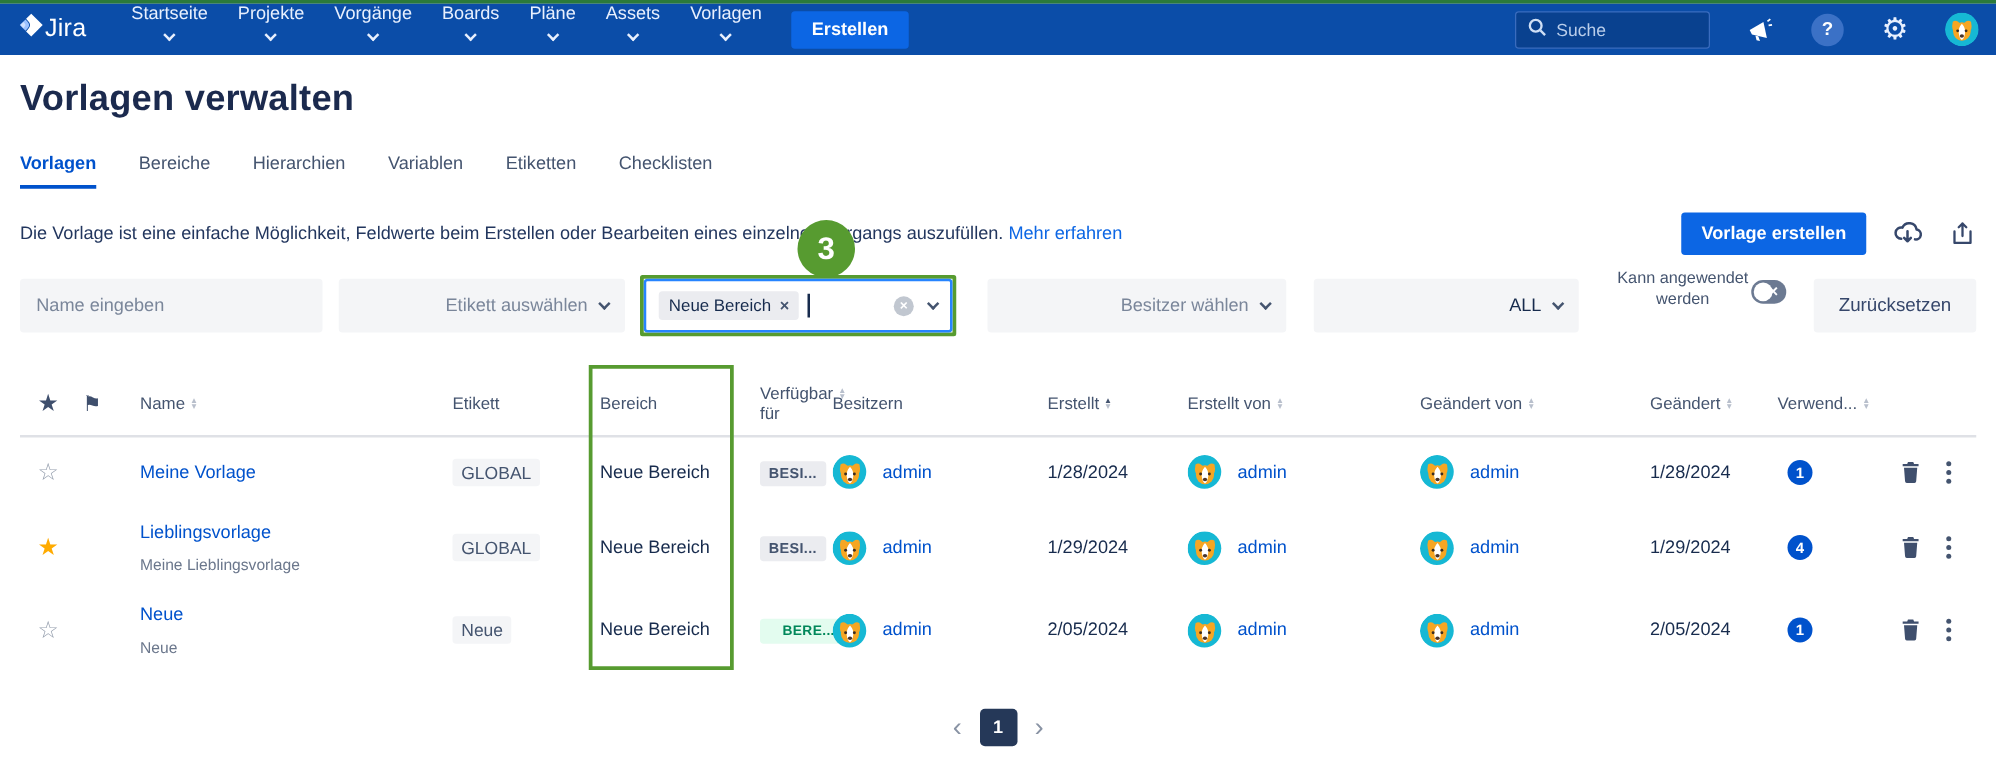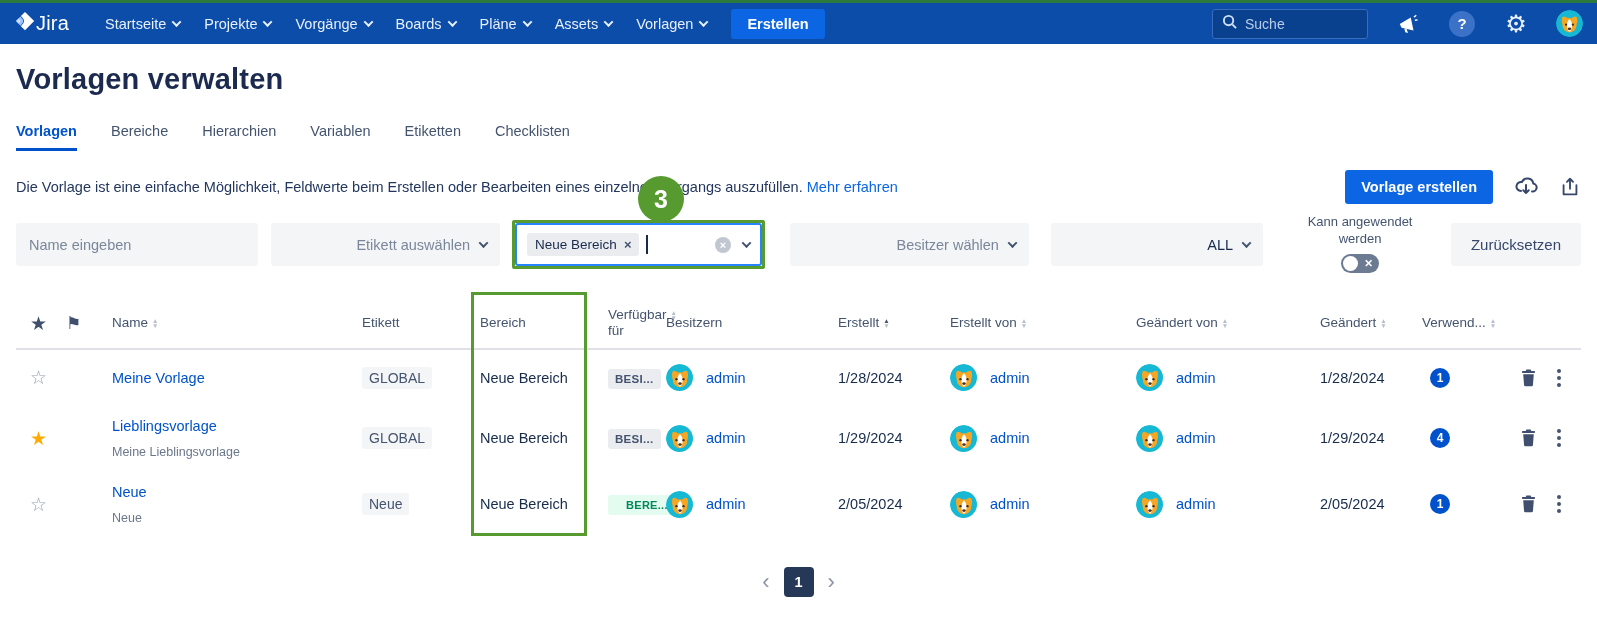--- a/index.html
+++ b/index.html
@@ -6,21 +6,21 @@
   body { font-family:"Liberation Sans", sans-serif; background:#fff; }
   .screen { position:relative; width:1597px; height:621px; background:#fff; overflow:hidden; }
 
   
   .topline { height:3px; background:#2B7A3B; }
 
   
   .navbar { height:41px; background:#0B4DA8; display:flex; align-items:center; padding:0 14px; color:#fff; }
   .brand { display:flex; align-items:center; margin-right:24px; }
   .brand-name { font-size:20px; font-weight:500; color:#fff; letter-spacing:.2px; }
-  .nav-item { display:flex; align-items:center; gap:7px; color:#E8F0FE; font-size:14.5px; padding:0 12px; height:100%; cursor:pointer; }
+  .nav-item { display:flex; align-items:center; gap:7px; color:#E8F0FE; font-size:14.5px; padding:0 12px; height:100%; cursor:pointer;flex-direction:column; }
   .chev { width:7px; height:7px; border-right:2px solid currentColor; border-bottom:2px solid currentColor; transform:rotate(45deg) translate(-1px,-1px); display:inline-block; }
   .create-btn { background:#0C66E4; color:#fff; font-size:14.5px; font-weight:700; border:none; border-radius:3px; padding:7px 16px; margin-left:12px; cursor:pointer; }
   .nav-right { margin-left:auto; display:flex; align-items:center; gap:26px; }
   .nav-search { display:flex; align-items:center; gap:8px; width:156px; height:30px; background:#09418F; border:1px solid #3A6CBE; border-radius:3px; padding:0 9px; }
   .nav-search input { background:transparent; border:none; outline:none; color:#CFDFF5; font-size:14px; width:110px; font-family:inherit; }
   .nav-search input::placeholder { color:#B9CDEA; }
   .nav-ico { display:flex; align-items:center; justify-content:center; width:28px; height:28px; cursor:pointer; }
   .help-circle { width:26px; height:26px; border-radius:50%; background:#3B71C6; color:#fff; font-weight:700; font-size:15px; display:flex; align-items:center; justify-content:center; }
   .gear { color:#E8F0FE; font-size:24px; line-height:1; }
   .avatar { width:27px; height:27px; border-radius:50%; overflow:hidden; flex:none; }
@@ -50,21 +50,21 @@
   .w-label { width:240px; margin-left:13px; }
   .w-type { width:222px; margin-left:22px; color:#172B4D; }
   .w-owner { width:250px; margin-left:25px; }
   .hl-wrap { border:3px solid #579B30; border-radius:2px; margin-left:12px; margin-top:7px; padding:0; }
   .multi-select { width:247px; height:43px; background:#fff; border:2px solid #2684FF; border-radius:3px; display:flex; align-items:center; padding:0 10px; }
   .chip { display:flex; align-items:center; gap:7px; background:#EBECF0; border-radius:3px; padding:4px 8px; font-size:13.5px; color:#172B4D; }
   .chip .x { font-weight:700; font-size:13px; color:#44546F; cursor:pointer; }
   .caret-bar { width:1.5px; height:19px; background:#172B4D; margin-left:7px; }
   .ms-right { margin-left:auto; display:flex; align-items:center; gap:12px; }
   .clear-circle { width:16px; height:16px; border-radius:50%; background:#C1C7D0; color:#fff; font-size:11px; font-weight:700; display:flex; align-items:center; justify-content:center; cursor:pointer; }
-  .toggle-block { margin-left:28px; width:145px; display:flex; flex-direction:column; align-items:center; margin-top:0px; }
+  .toggle-block { margin-left:28px; width:145px; display:flex; flex-direction:row; align-items:center; margin-top:0px; }
   .toggle-label { font-size:13px; color:#44546F; text-align:center; line-height:17px; }
   .toggle { position:relative; width:38px; height:19px; background:#6C7A92; border-radius:10px; margin-top:7px; cursor:pointer; }
   .toggle .knob { position:absolute; left:2px; top:2px; width:15px; height:15px; background:#fff; border-radius:50%; }
   .toggle .off-x { position:absolute; right:6px; top:2.5px; color:#fff; font-size:10.5px; font-weight:700; }
   .reset-btn { margin-left:22px; margin-top:10px; height:43px; background:#F4F5F7; border:none; border-radius:3px; color:#36476B; font-size:15px; padding:0 20px; cursor:pointer; font-family:inherit; }
 
   
   .ann-circle { position:absolute; left:622px; top:-37px; width:46px; height:46px; border-radius:50%; background:#579B30; color:#fff; font-size:25px; font-weight:700; display:flex; align-items:center; justify-content:center; z-index:6; }
 
   

